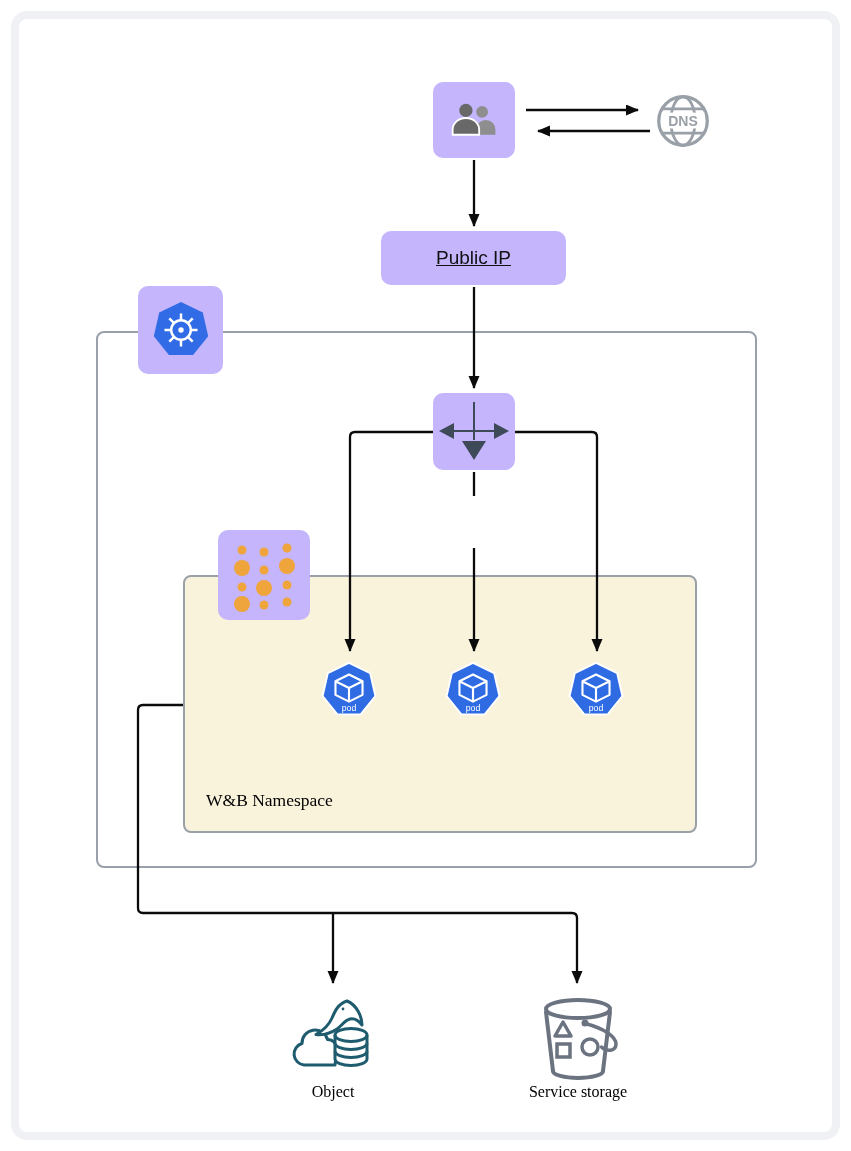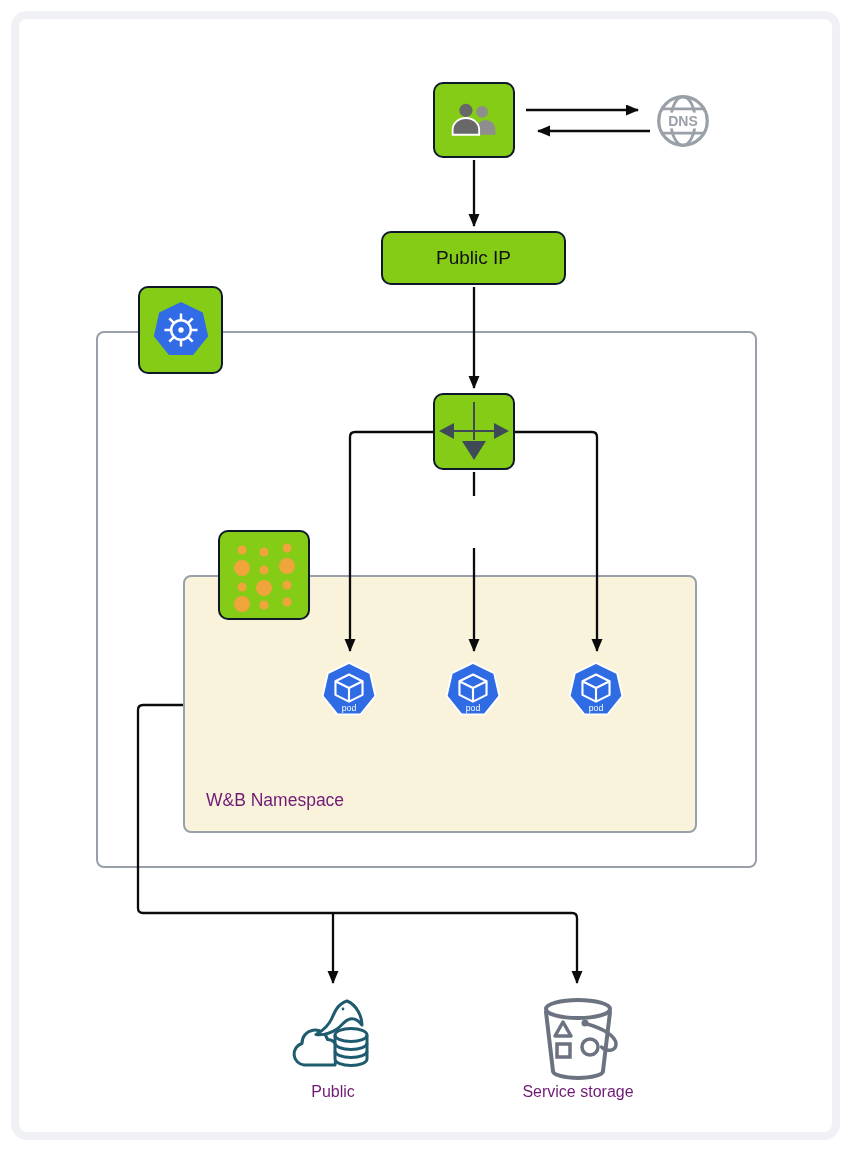--- a/index.html
+++ b/index.html
@@ -1,24 +1,24 @@
 <!DOCTYPE html>
 <html><head>
 <meta charset="utf-8">
 <style>
   html,body{margin:0;padding:0;background:#ffffff;}
   #canvas{position:relative;width:851px;height:1151px;background:#ffffff;overflow:hidden;
           font-family:"Liberation Sans", sans-serif;color:#111;}
   .frame{position:absolute;left:11px;top:11px;right:11px;bottom:11px;
          border:8px solid #f0f1f4;border-radius:16px;pointer-events:none;}
   .abs{position:absolute;}
-  .node-box{position:absolute;background:#84cc16;border:2px solid #0f172a;border-radius:10px;
-            display:flex;align-items:center;justify-content:center;box-sizing:border-box;}
+  .node-box{position:absolute;background:#c4b5fd;border:2px solid #c4b5fd;border-radius:10px;
+            display:flex;align-items:center;justify-content:center;box-sizing:border-box;text-decoration:underline;}
   .container-box{position:absolute;border:2px solid #99a0aa;border-radius:8px;box-sizing:border-box;}
-  .label{position:absolute;text-align:center;color:#701a75;}
+  .label{position:absolute;text-align:center;color:#000000;font-family:Liberation Serif, serif;}
   .pod-label{position:absolute;width:110px;text-align:center;font-size:17px;line-height:25px;color:#0c0c0c;}
   svg{display:block;}
   #connectors{position:absolute;left:0;top:0;z-index:30;pointer-events:none;}
   .z10{z-index:10;} .z20{z-index:20;}
 </style>
 </head>
 <body>
 
 <div id="canvas">
 
@@ -155,21 +155,21 @@
         <path d="M44,38 a16,6.5 0 0 1 32,0 v24 a16,6.5 0 0 1 -32,0 z" fill="#fff" stroke="#1e5b6e" stroke-width="3"></path>
         <path d="M44,38 a16,6.5 0 0 0 32,0" fill="none" stroke="#1e5b6e" stroke-width="3"></path>
         <path d="M44,46 a16,6.5 0 0 0 32,0" fill="none" stroke="#1e5b6e" stroke-width="3"></path>
         <path d="M44,54 a16,6.5 0 0 0 32,0" fill="none" stroke="#1e5b6e" stroke-width="3"></path>
         <path d="M56,4 C47,7 44,14 41,21 C38,28 33,33 25,37.5 C33,38.5 40,36 46,32 C51,28.5 54,23 59,22
                  C64,21 68,24 71,28 C71,20 66,8 56,4 Z" fill="#fff" stroke="#1e5b6e" stroke-width="3" stroke-linejoin="round"></path>
         <circle cx="52" cy="12" r="1.4" fill="#1e5b6e"></circle>
       </svg>
     </span>
   </div>
-  <div class="label" style="left:283px;top:1083px;width:100px;font-size:16px;">Public</div>
+  <div class="label" style="left:283px;top:1083px;width:100px;font-size:16px;">Object</div>
 
   <div class="abs z20" style="left:536px;top:992px;width:85px;height:92px;">
     <span>
       <svg width="85" height="92" viewBox="0 0 85 92">
         <g stroke="#6b7280" fill="none" stroke-linecap="round">
           <ellipse cx="42" cy="17" rx="32" ry="9" stroke-width="4"></ellipse>
           <path d="M10,20 L17,79" stroke-width="4"></path>
           <path d="M74,20 L67,79" stroke-width="4"></path>
           <path d="M17,79 a25,7 0 0 0 50,0" stroke-width="4"></path>
           <path d="M27,30 l8,14 h-16 z" stroke-width="3.5" stroke-linejoin="round"></path>

